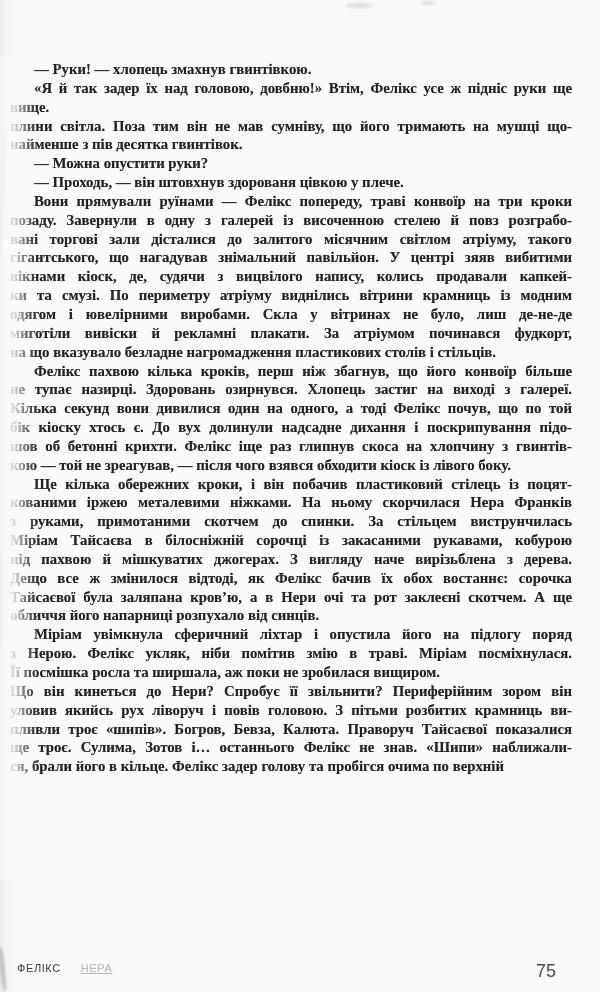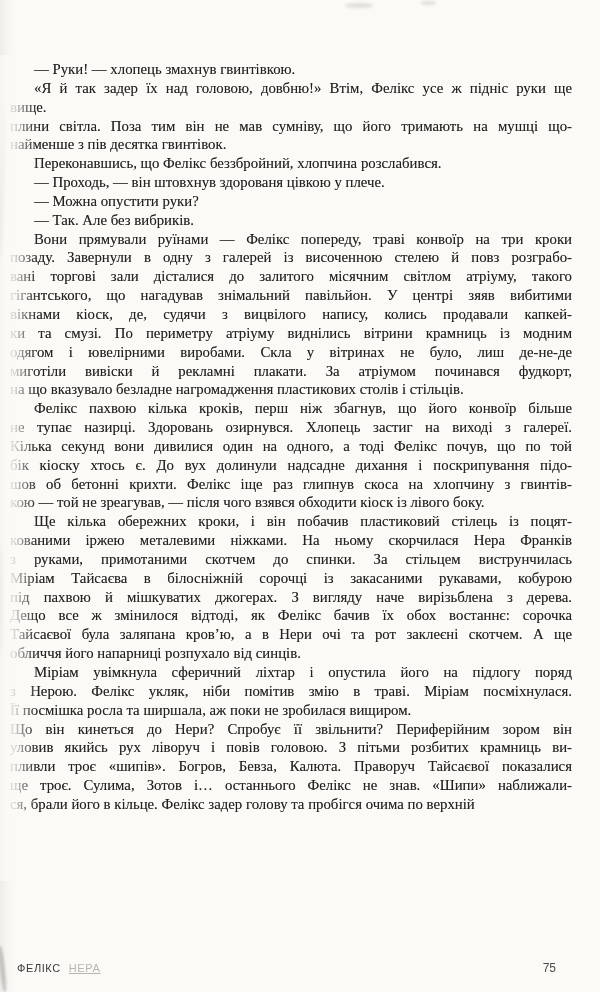--- a/index.html
+++ b/index.html
@@ -50,20 +50,21 @@
     color: #242321;
     text-shadow: 0 0 0.35px rgba(40,38,35,0.45);
   }
   .line {
     height: 18.85px;
     line-height: 18.85px;
     overflow: hidden;
     text-align: justify;
     text-align-last: justify;
     white-space: normal;
+    font-weight: bold;
   }
   .line.last { text-align-last: left; }
   .line.first { padding-left: 24px; }
 
   
   .left-fade {
     position: absolute; left: 0; top: 55px;
     width: 38px; height: 826px;
     z-index: 4; pointer-events: none;
     background: linear-gradient(to right,
@@ -79,48 +80,46 @@
     position: absolute; left: 0; top: 961px;
     width: 600px; height: 20px;
     z-index: 3;
     font-family: "Liberation Sans", "DejaVu Sans", sans-serif;
   }
   .footer-title {
     position: absolute; left: 17px; top: 1px;
     font-size: 11px; letter-spacing: 0.6px;
   }
   .footer-title .t-bold  { font-weight: 400; color: #3a3a3a; }
-  .footer-title .t-light { font-weight: 400; color: #b7b5b1; margin-left: 8px; text-decoration: underline; }
+  .footer-title .t-light { font-weight: 400; color: #b7b5b1; margin-left: 20px; text-decoration: underline; }
   .page-number {
     position: absolute; right: 44px; top: 0px;
-    font-size: 12px; color: #4d4c4a;
+    font-size: 18px; color: #4d4c4a;
   }
 </style>
 </head>
 <body>
 
 <div class="page">
 
   <div class="gutter"></div>
   <div class="streak s1"></div>
   <div class="streak s2"></div>
   <div class="streak s3"></div>
   <div class="smudge m1"></div>
   <div class="smudge m2"></div>
 
   <div class="text-block" id="text-block">
       <div class="line first last">— Руки! — хлопець змахнув гвинтівкою.</div>
       <div class="line first">«Я й так задер їх над головою, довбню!» Втім, Фелікс усе ж підніс руки ще</div>
       <div class="line last">вище.</div>
       <div class="line">плини світла. Поза тим він не мав сумніву, що його тримають на мушці що-</div>
       <div class="line last">найменше з пів десятка гвинтівок.</div>
-      <div class="line first last">Переконавшись, що Фелікс беззбройний, хлопчина розслабився.</div>
+      <div class="line first last">— Можна опустити руки?</div>
       <div class="line first last">— Проходь, — він штовхнув здорованя цівкою у плече.</div>
-      <div class="line first last">— Можна опустити руки?</div>
-      <div class="line first last">— Так. Але без вибриків.</div>
       <div class="line first">Вони прямували руїнами — Фелікс попереду, траві конвоїр на три кроки</div>
       <div class="line">позаду. Завернули в одну з галерей із височенною стелею й повз розграбо-</div>
       <div class="line">вані торгові зали дісталися до залитого місячним світлом атріуму, такого</div>
       <div class="line">гігантського, що нагадував знімальний павільйон. У центрі зяяв вибитими</div>
       <div class="line">вікнами кіоск, де, судячи з вицвілого напису, колись продавали капкей-</div>
       <div class="line">ки та смузі. По периметру атріуму виднілись вітрини крамниць із модним</div>
       <div class="line">одягом і ювелірними виробами. Скла у вітринах не було, лиш де-не-де</div>
       <div class="line">миготіли вивіски й рекламні плакати. За атріумом починався фудкорт,</div>
       <div class="line last">на що вказувало безладне нагромадження пластикових столів і стільців.</div>
       <div class="line first">Фелікс пахвою кілька кроків, перш ніж збагнув, що його конвоїр більше</div>

